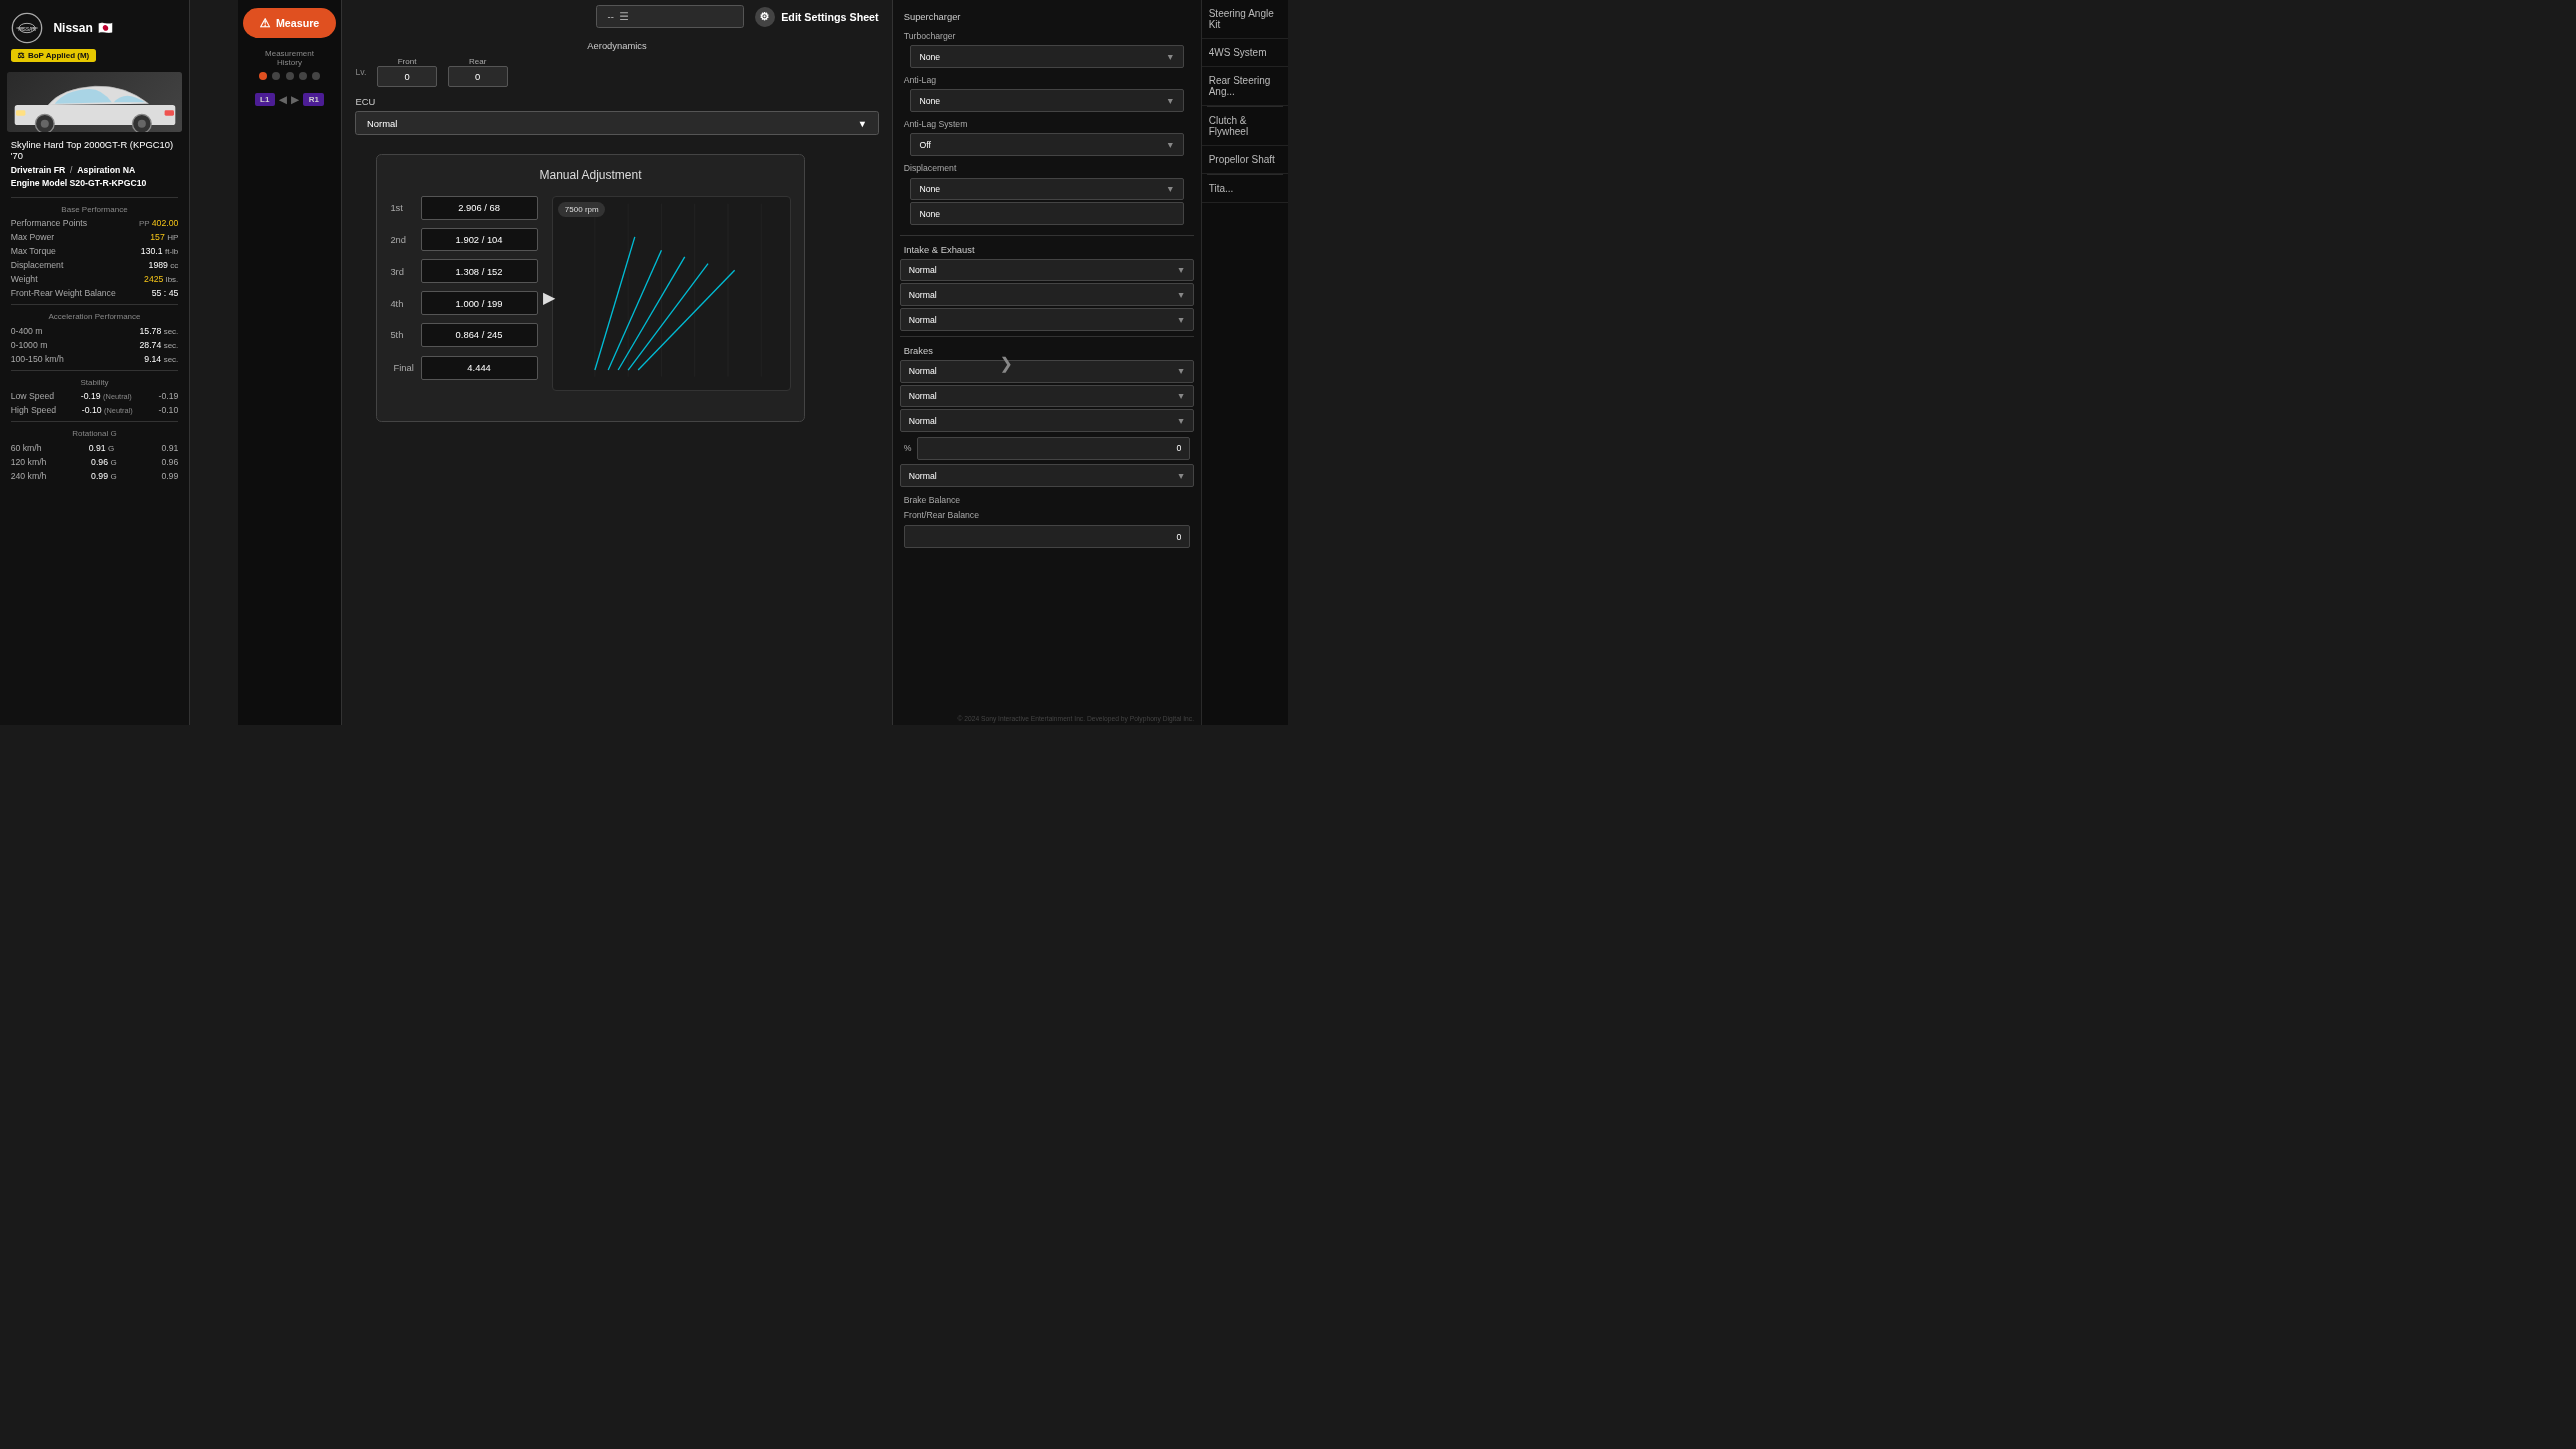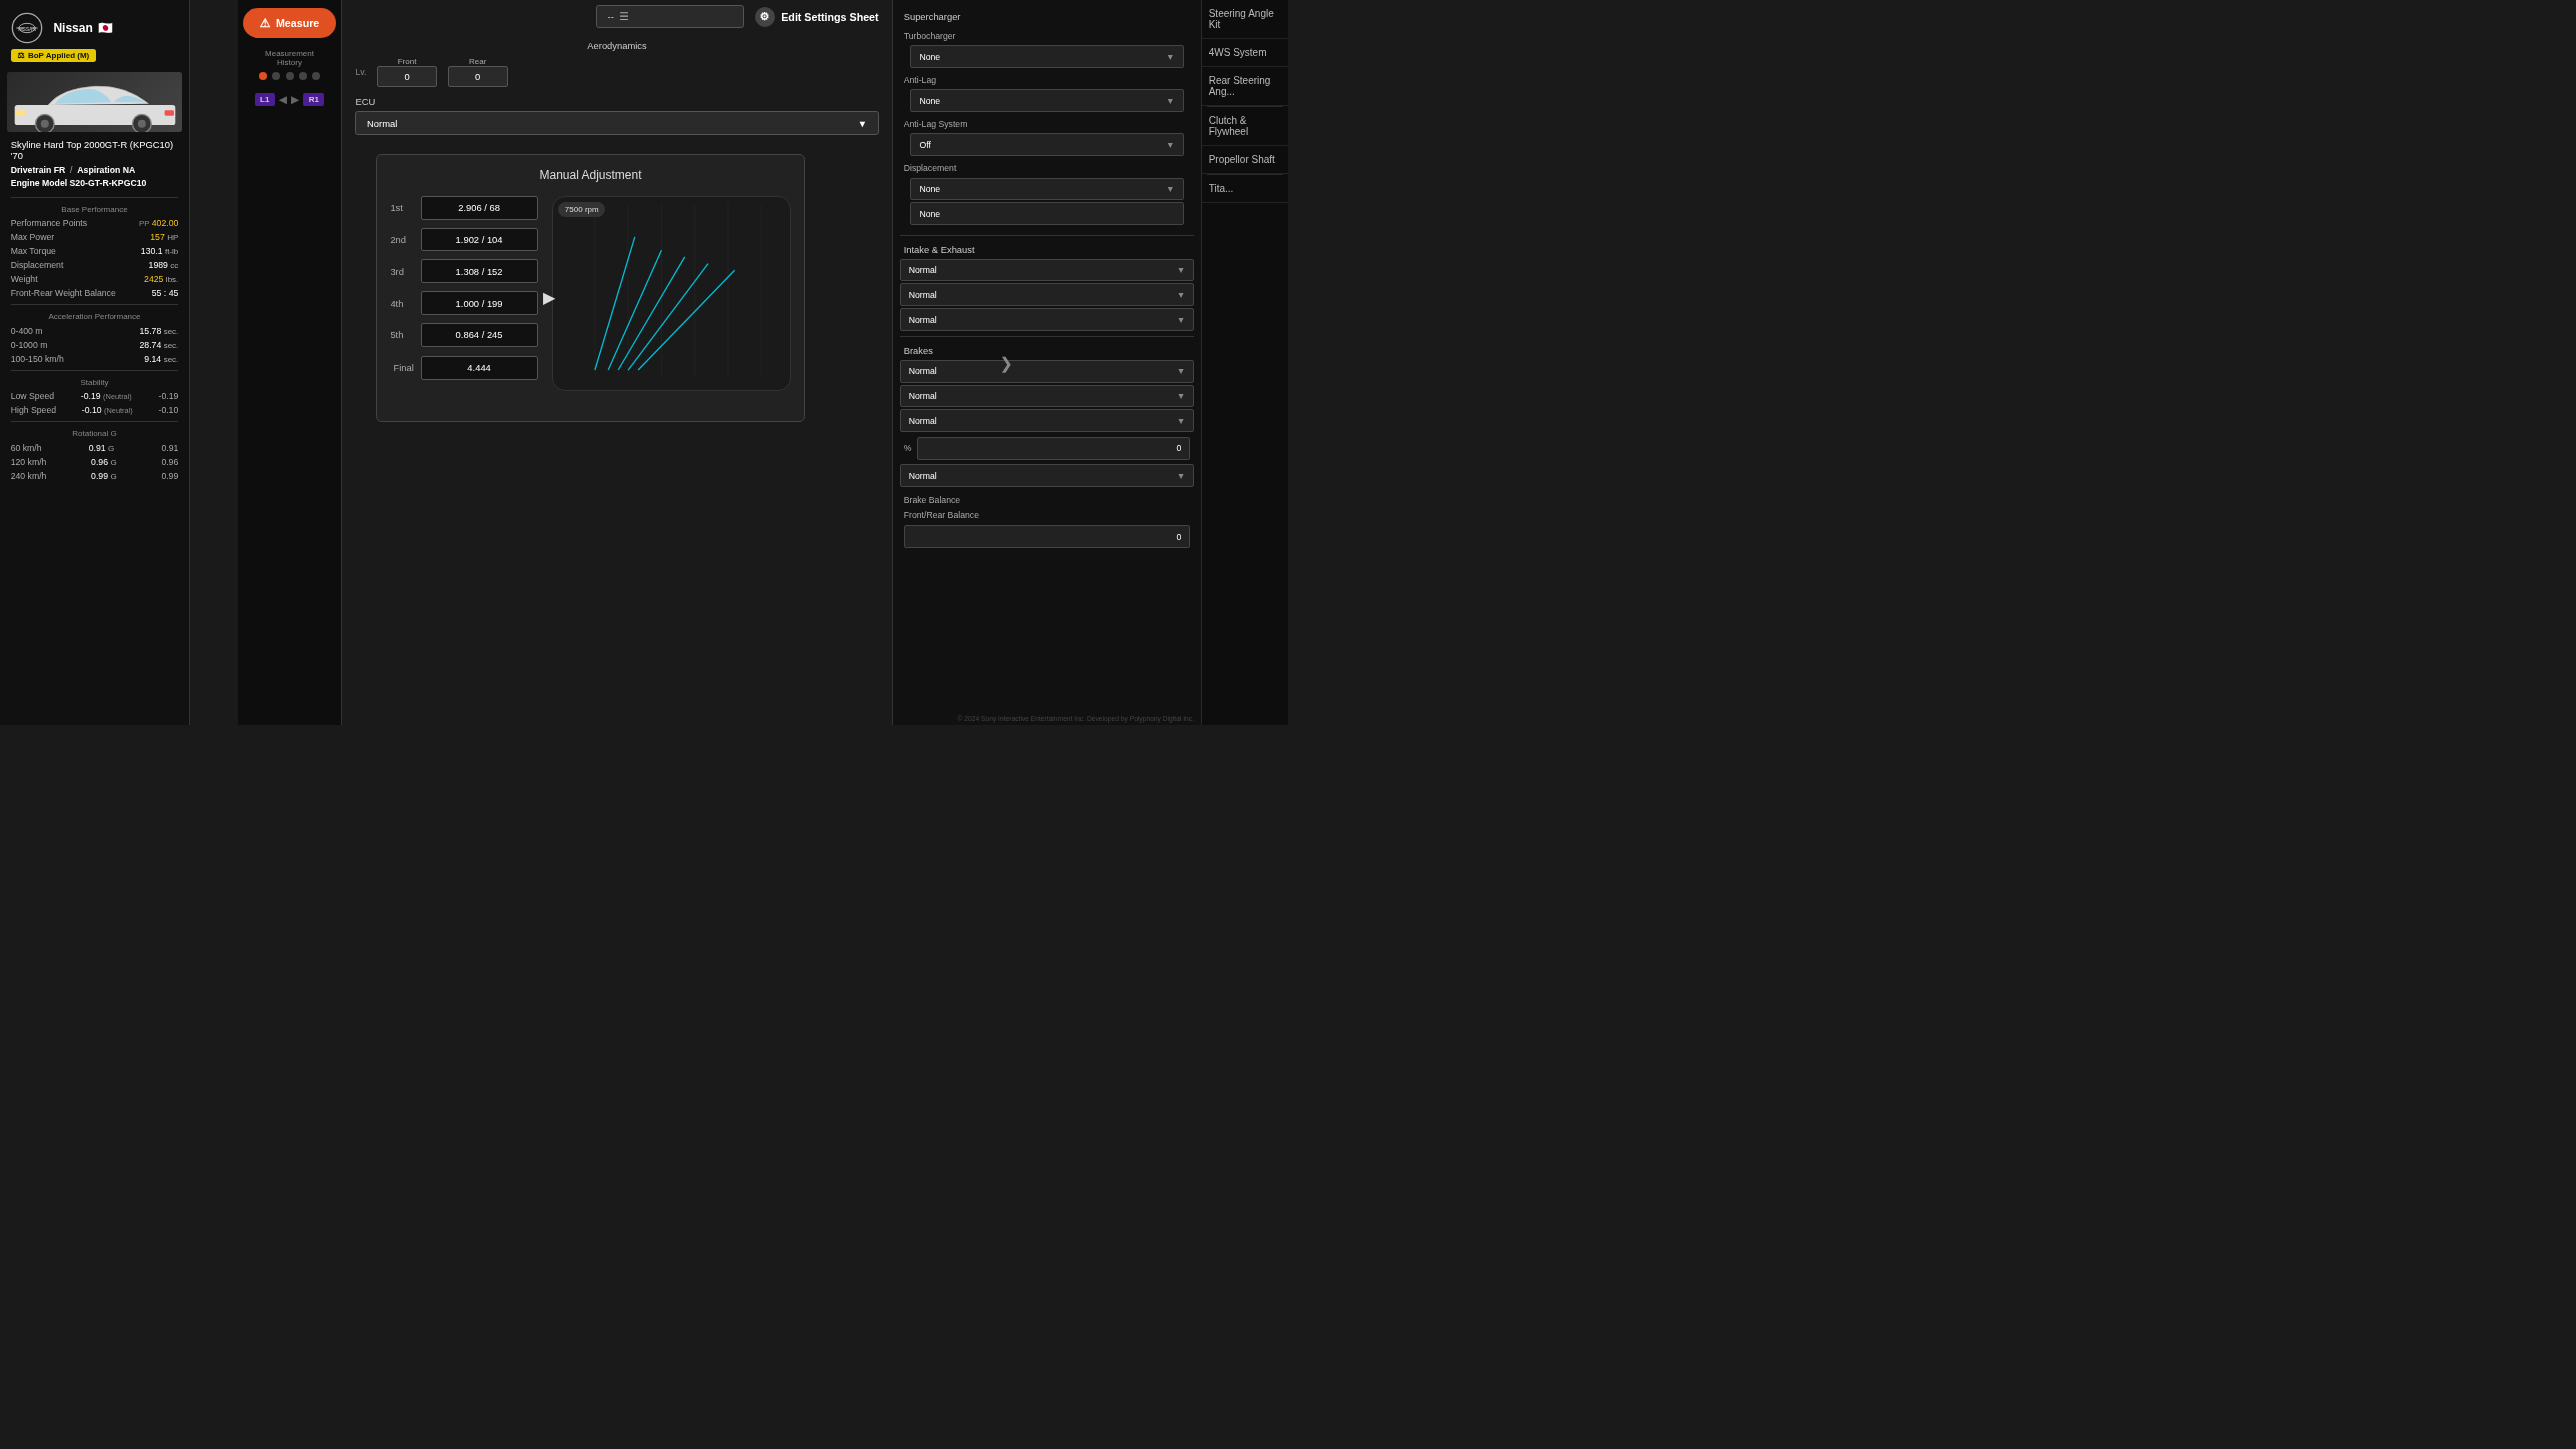--- a/index.html
+++ b/index.html
@@ -418,21 +418,21 @@
       text-align: center;
       border-radius: 2px;
       font-size: 9.4px;
       width: 117px;
     }
 
     .gear-chart {
       flex: 1;
       background: #1a1a1a;
       border: 0.7px solid #333;
-      border-radius: 13px;
+      border-radius: 4px;
       position: relative;
       height: 195px;
     }
 
     .rpm-badge {
       position: absolute;
       top: 5.4px;
       left: 5.4px;
       background: #333;
       color: #ddd;

